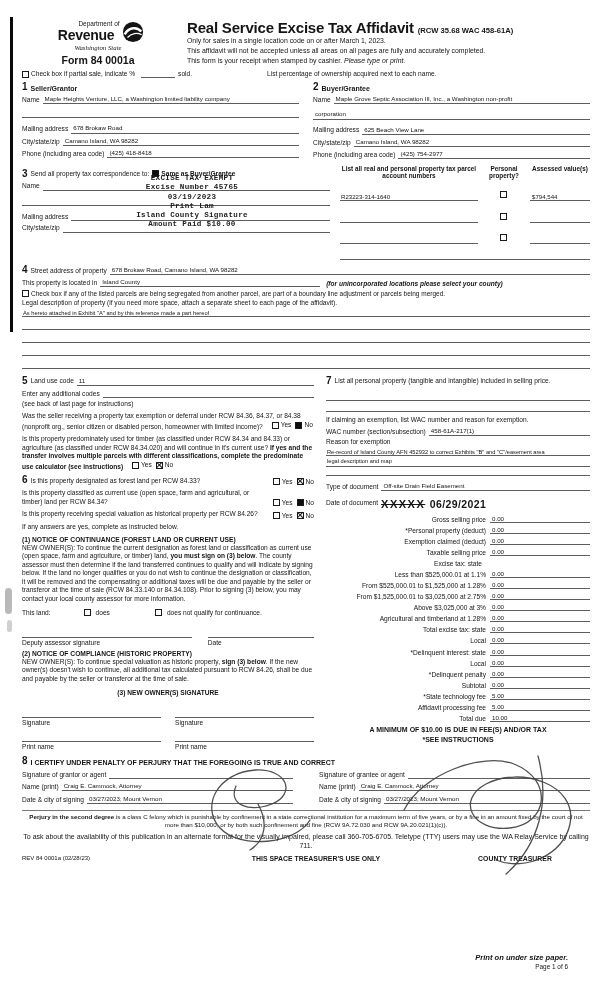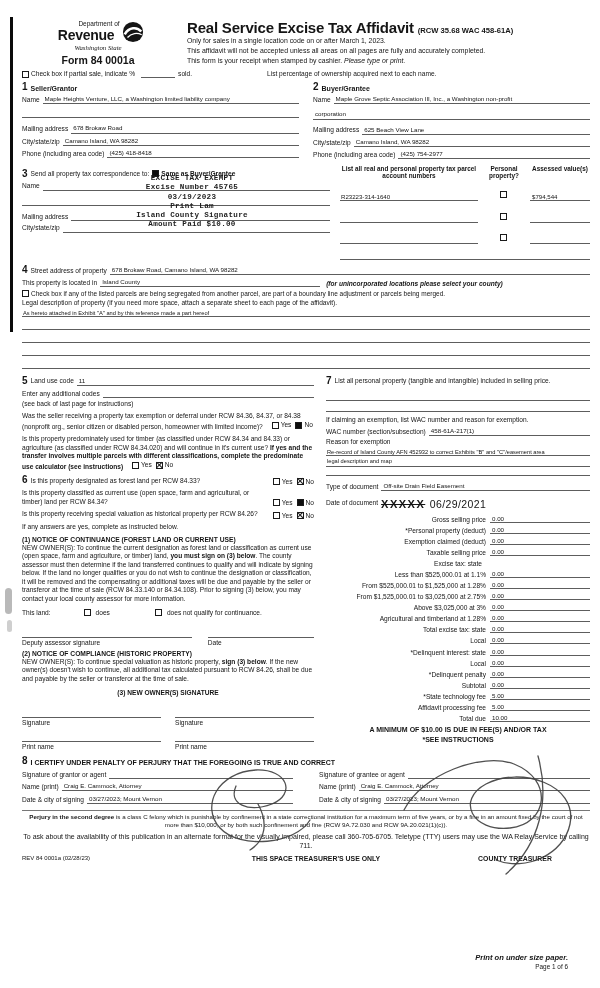--- a/index.html
+++ b/index.html
@@ -84,21 +84,21 @@
   
   .colR .r{margin-top:3px}
   .taxrows{margin-top:2px}
   .taxrow{display:flex;align-items:flex-end;margin-top:3.1px}
   .taxrow .tl{flex:1;text-align:right;font-size:6.6px;padding-right:4px;white-space:nowrap}
   .taxrow .tv{width:100px;border-bottom:1px solid #5d5d5d;font-size:6.2px;padding:0 2px;min-height:8px}
   .taxhdr{text-align:right;font-size:6.6px;padding-right:108px;margin-top:3.5px}
   .minnote{font-size:7px;font-weight:bold;text-align:center;margin-top:3px;line-height:1.35}
   .docdate-wrap{white-space:nowrap}
   .xout{font-weight:bold;font-size:11px;text-decoration:line-through;letter-spacing:1.5px;font-family:"Liberation Sans",sans-serif}
-  .docdate{font-weight:normal;font-size:10.5px;letter-spacing:0.4px}
+  .docdate{font-weight:bold;font-size:10.5px;letter-spacing:0.4px}
   
   .sec8{margin-top:6px}
   .sec8hd{display:flex;align-items:flex-end}
   .sec8cols{display:flex;gap:26px}
   .sec8col{flex:1}
   .sec8col .r{margin-top:3.4px}
   
   .perjury{border-top:1px solid #777;margin-top:6px;padding-top:2px;font-size:6.2px;line-height:1.3;text-align:center}
   .access{font-size:7px;text-align:center;margin-top:3px;line-height:1.3}
   .footrow{display:flex;margin-top:5px;align-items:flex-start}

